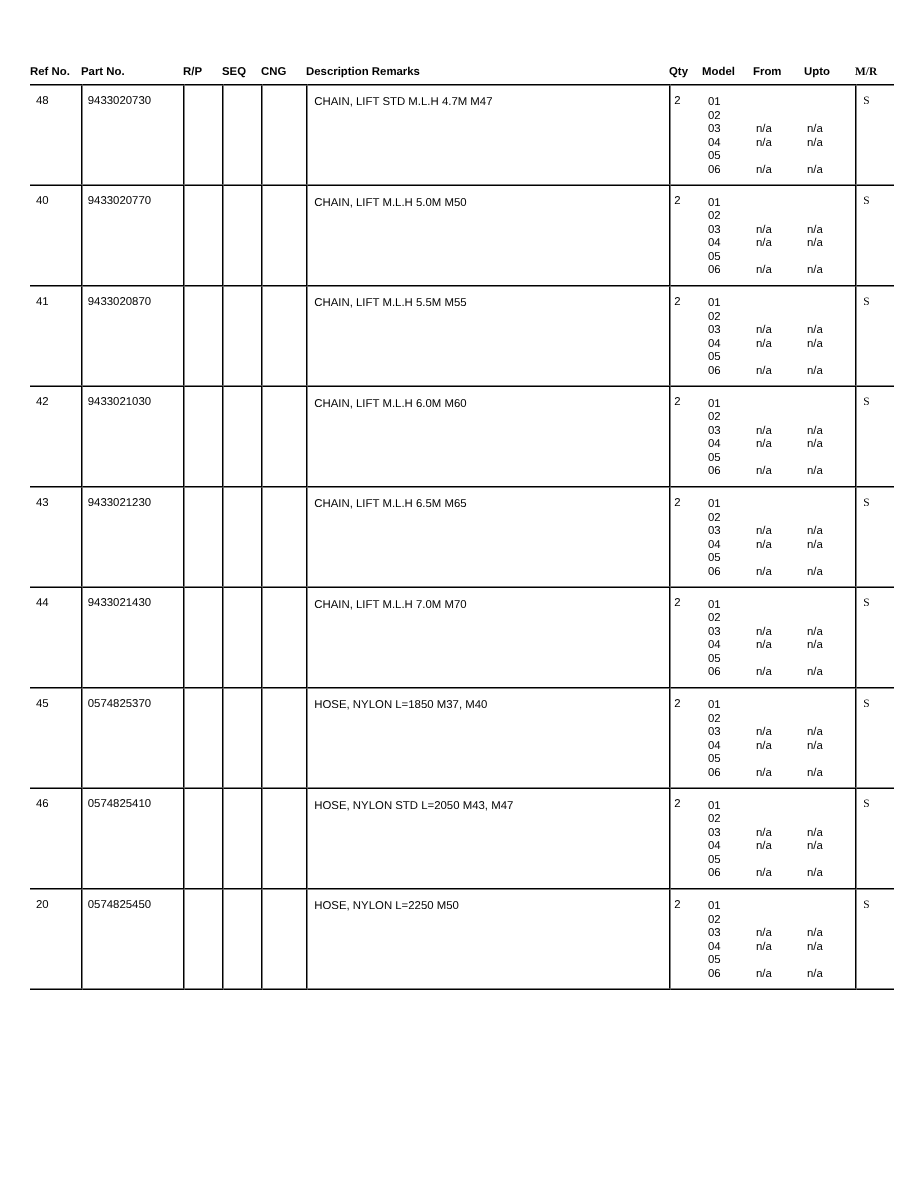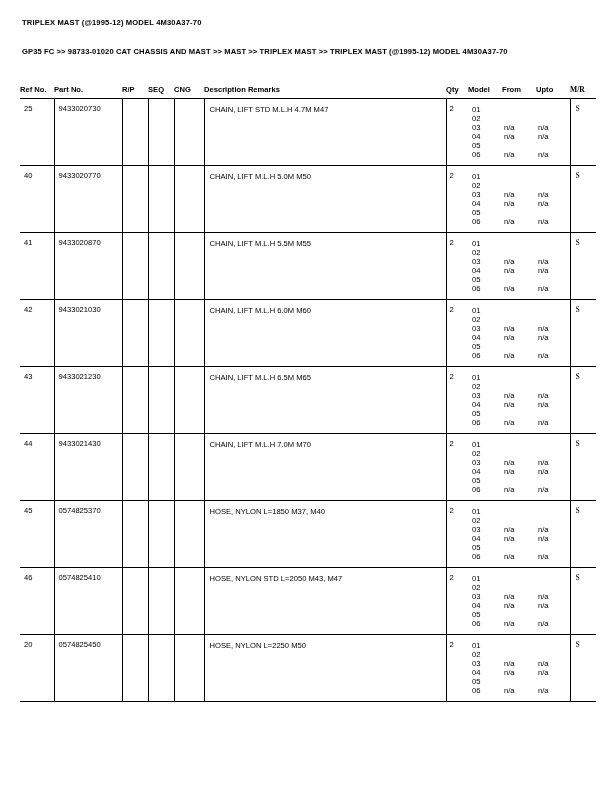--- a/index.html
+++ b/index.html
@@ -96,43 +96,41 @@
   .desc-text {
     line-height: 1.35;
   }
   tbody tr:first-child td { border-top: none; }
 </style>
 </head>
 <body>
 
 <div class="page">
 
-  <div class="doc-title">TRIPLEX MAST (@1995-12) MODEL 4M30A37-70</div>
-
-  <div class="breadcrumb">GP35 FC &gt;&gt; 98733-01020 CAT CHASSIS AND MAST &gt;&gt; MAST &gt;&gt; TRIPLEX MAST &gt;&gt; TRIPLEX MAST (@1995-12) MODEL 4M30A37-70</div>
+
 
   <table class="parts">
     <thead>
       <tr class="head-row">
         <th class="c-ref">Ref No.</th>
         <th class="c-part">Part No.</th>
         <th class="c-rp">R/P</th>
         <th class="c-seq">SEQ</th>
         <th class="c-cng">CNG</th>
         <th class="c-desc">Description Remarks</th>
         <th class="c-qty">Qty</th>
         <th class="c-model">Model</th>
         <th class="c-from">From</th>
         <th class="c-upto">Upto</th>
         <th class="c-mr">M/R</th>
       </tr>
     </thead>
     <tbody id="parts-body">
         <tr>
-          <td class="c-ref">25</td>
+          <td class="c-ref">48</td>
           <td class="c-part">9433020730</td>
           <td class="c-rp"></td>
           <td class="c-seq"></td>
           <td class="c-cng"></td>
           <td class="c-desc">
             <div class="desc-text">CHAIN, LIFT STD M.L.H 4.7M M47</div>
           </td>
           <td class="c-qty">2</td>
           <td class="c-model">
             <div class="stack">

